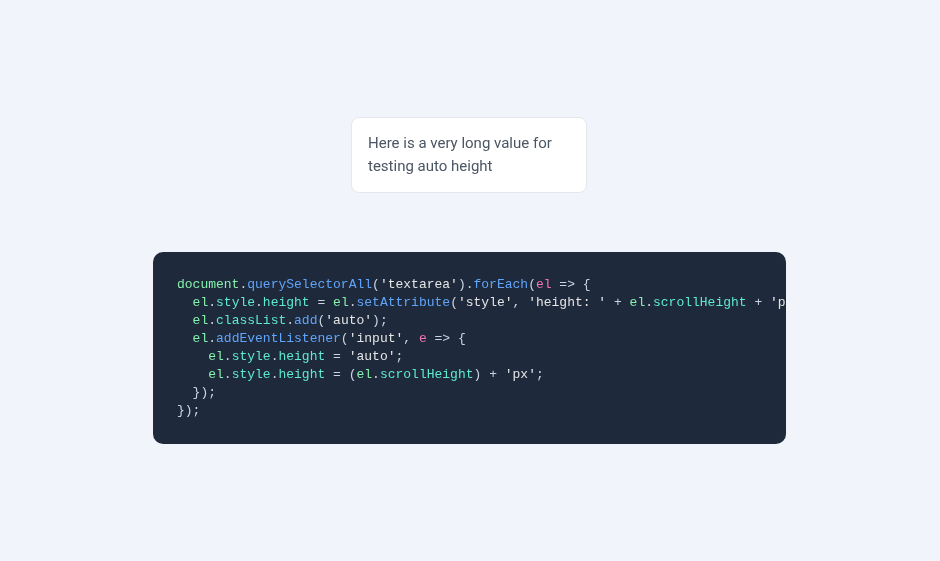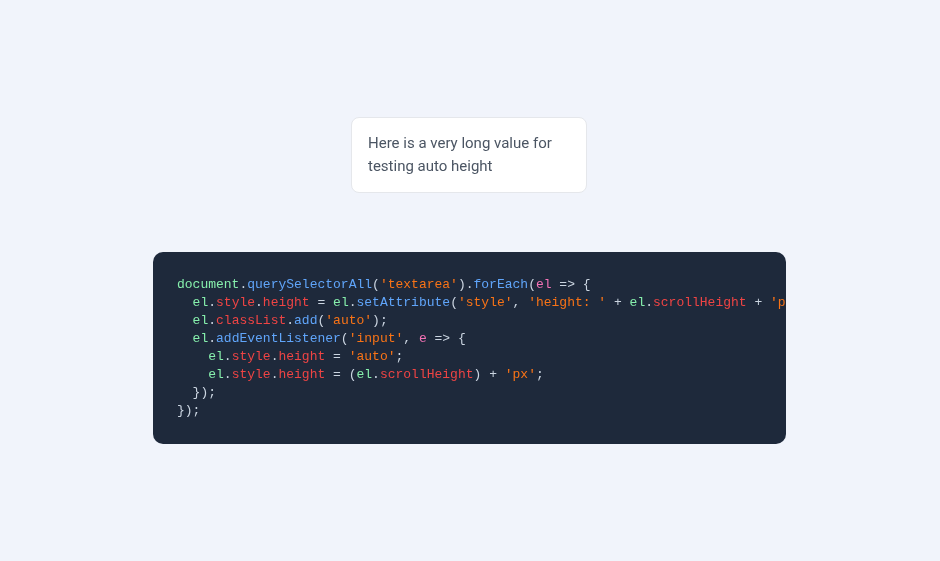--- a/index.html
+++ b/index.html
@@ -45,23 +45,23 @@
       padding: 24px 24px;
       font-family: "SFMono-Regular", Consolas, "Liberation Mono", Menlo, monospace;
       font-size: 13px;
       line-height: 1.38;
       color: #cbd5e1;
       white-space: pre;
       overflow-x: auto;
     }
     .tok-default { color: #86efac; }
     .tok-method { color: #60a5fa; margin-top: 20px; }
-    .tok-string { color: #f97316; }
+    .tok-string { color: #e5e5e5; }
     .tok-keyword { color: #f472b6; }
-    .tok-prop { color: #ef4444; margin-top: 40px; }
+    .tok-prop { color: #5eead4; margin-top: 40px; }
     .tok-punct { color: #cbd5e1; }
     .code-line { display: block; }
   </style>
 </head>
 <body>
 
 <div class="textarea-wrapper">
   <textarea class="textarea-box" style="">Here is a very long value for testing auto height</textarea>
 </div>
 

